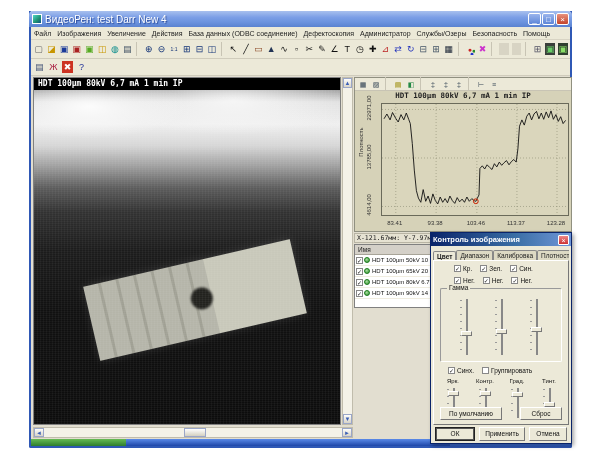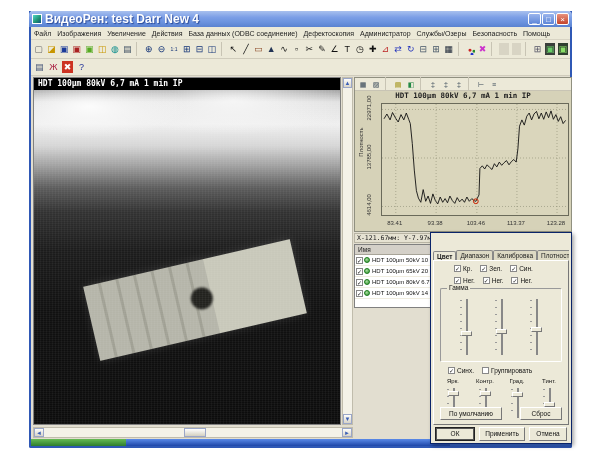--- a/index.html
+++ b/index.html
@@ -6,21 +6,21 @@
   html,body { width:600px; height:469px; background:#fff; overflow:hidden;
     font-family:"Liberation Sans", sans-serif; }
   #window { position:absolute; left:29px; top:11px; width:543px; height:437px;
     background:#ece9d8; border:2px solid #2f58b5; border-top:none; border-radius:0 0 2px 2px; }
   
   .titlebar { position:absolute; left:-2px; top:0; right:-2px; height:16px;
     background:linear-gradient(180deg,#a8c0ee 0%,#7b9ee6 40%,#6b92de 70%,#5a82d0 100%);
     border-radius:4px 4px 0 0; display:flex; align-items:center; padding:0 3px; }
   .titlebar .app-icon { width:10px; height:10px; margin-right:3px;
     background:linear-gradient(135deg,#4fd6c8 0%,#1f8f6f 60%,#0c4f8f 100%); border:1px solid #fff; }
-  .titlebar .title { color:#fff; font-size:12px; font-weight:bold; text-shadow:1px 1px 1px #2a4a9a; flex:1; white-space:nowrap; overflow:hidden;}
+  .titlebar .title { color:#fff; font-size:10px; font-weight:normal; text-shadow:1px 1px 1px #2a4a9a; flex:1; white-space:nowrap; overflow:hidden;}
   .winbtn { width:13px; height:12px; margin-left:1px; font-size:8px; line-height:11px; text-align:center;
     color:#fff; border:1px solid #fff; border-radius:2px; background:linear-gradient(180deg,#9ab4ec,#5e86d8); }
   .winbtn.close { background:linear-gradient(180deg,#e8927e,#c4442a); }
   
   .menubar { position:absolute; left:0; top:16px; right:0; height:13px; background:#ece9d8;
     display:flex; align-items:center; font-size:7px; color:#222; white-space:nowrap; overflow:hidden; border-bottom:1px solid #d8d4c4;}
   .menu-item { padding:0 3px; }
   .toolbar { position:absolute; left:0; right:0; background:#ece9d8; display:flex; align-items:center;
     border-bottom:1px solid #d0ccbc; padding-left:2px; }
   #toolbar-main { top:29px; height:19px; }
@@ -311,20 +311,24 @@
           </div>
           <div class="list-row">
             <span class="cb">✓</span>
             <span class="dot"></span>
             <span>HDT 100µm 90kV 14 mA</span>
           </div>
         </div>
     </div>
 
     <div id="dialog">
+      <div class="dlg-titlebar">
+        <span class="dlg-title">Контроль изображения</span>
+        <span class="dlg-close">×</span>
+      </div>
       <div class="dlg-tabs" id="dlg-tabs">
           <span class="tab active">Цвет</span>
           <span class="tab">Диапазон</span>
           <span class="tab">Калибровка</span>
           <span class="tab">Плотность</span>
         </div>
       <div class="dlg-page">
         <div class="cbrow" id="cbrow-colors">
             <span class="item">
               <span class="cb">✓</span>

